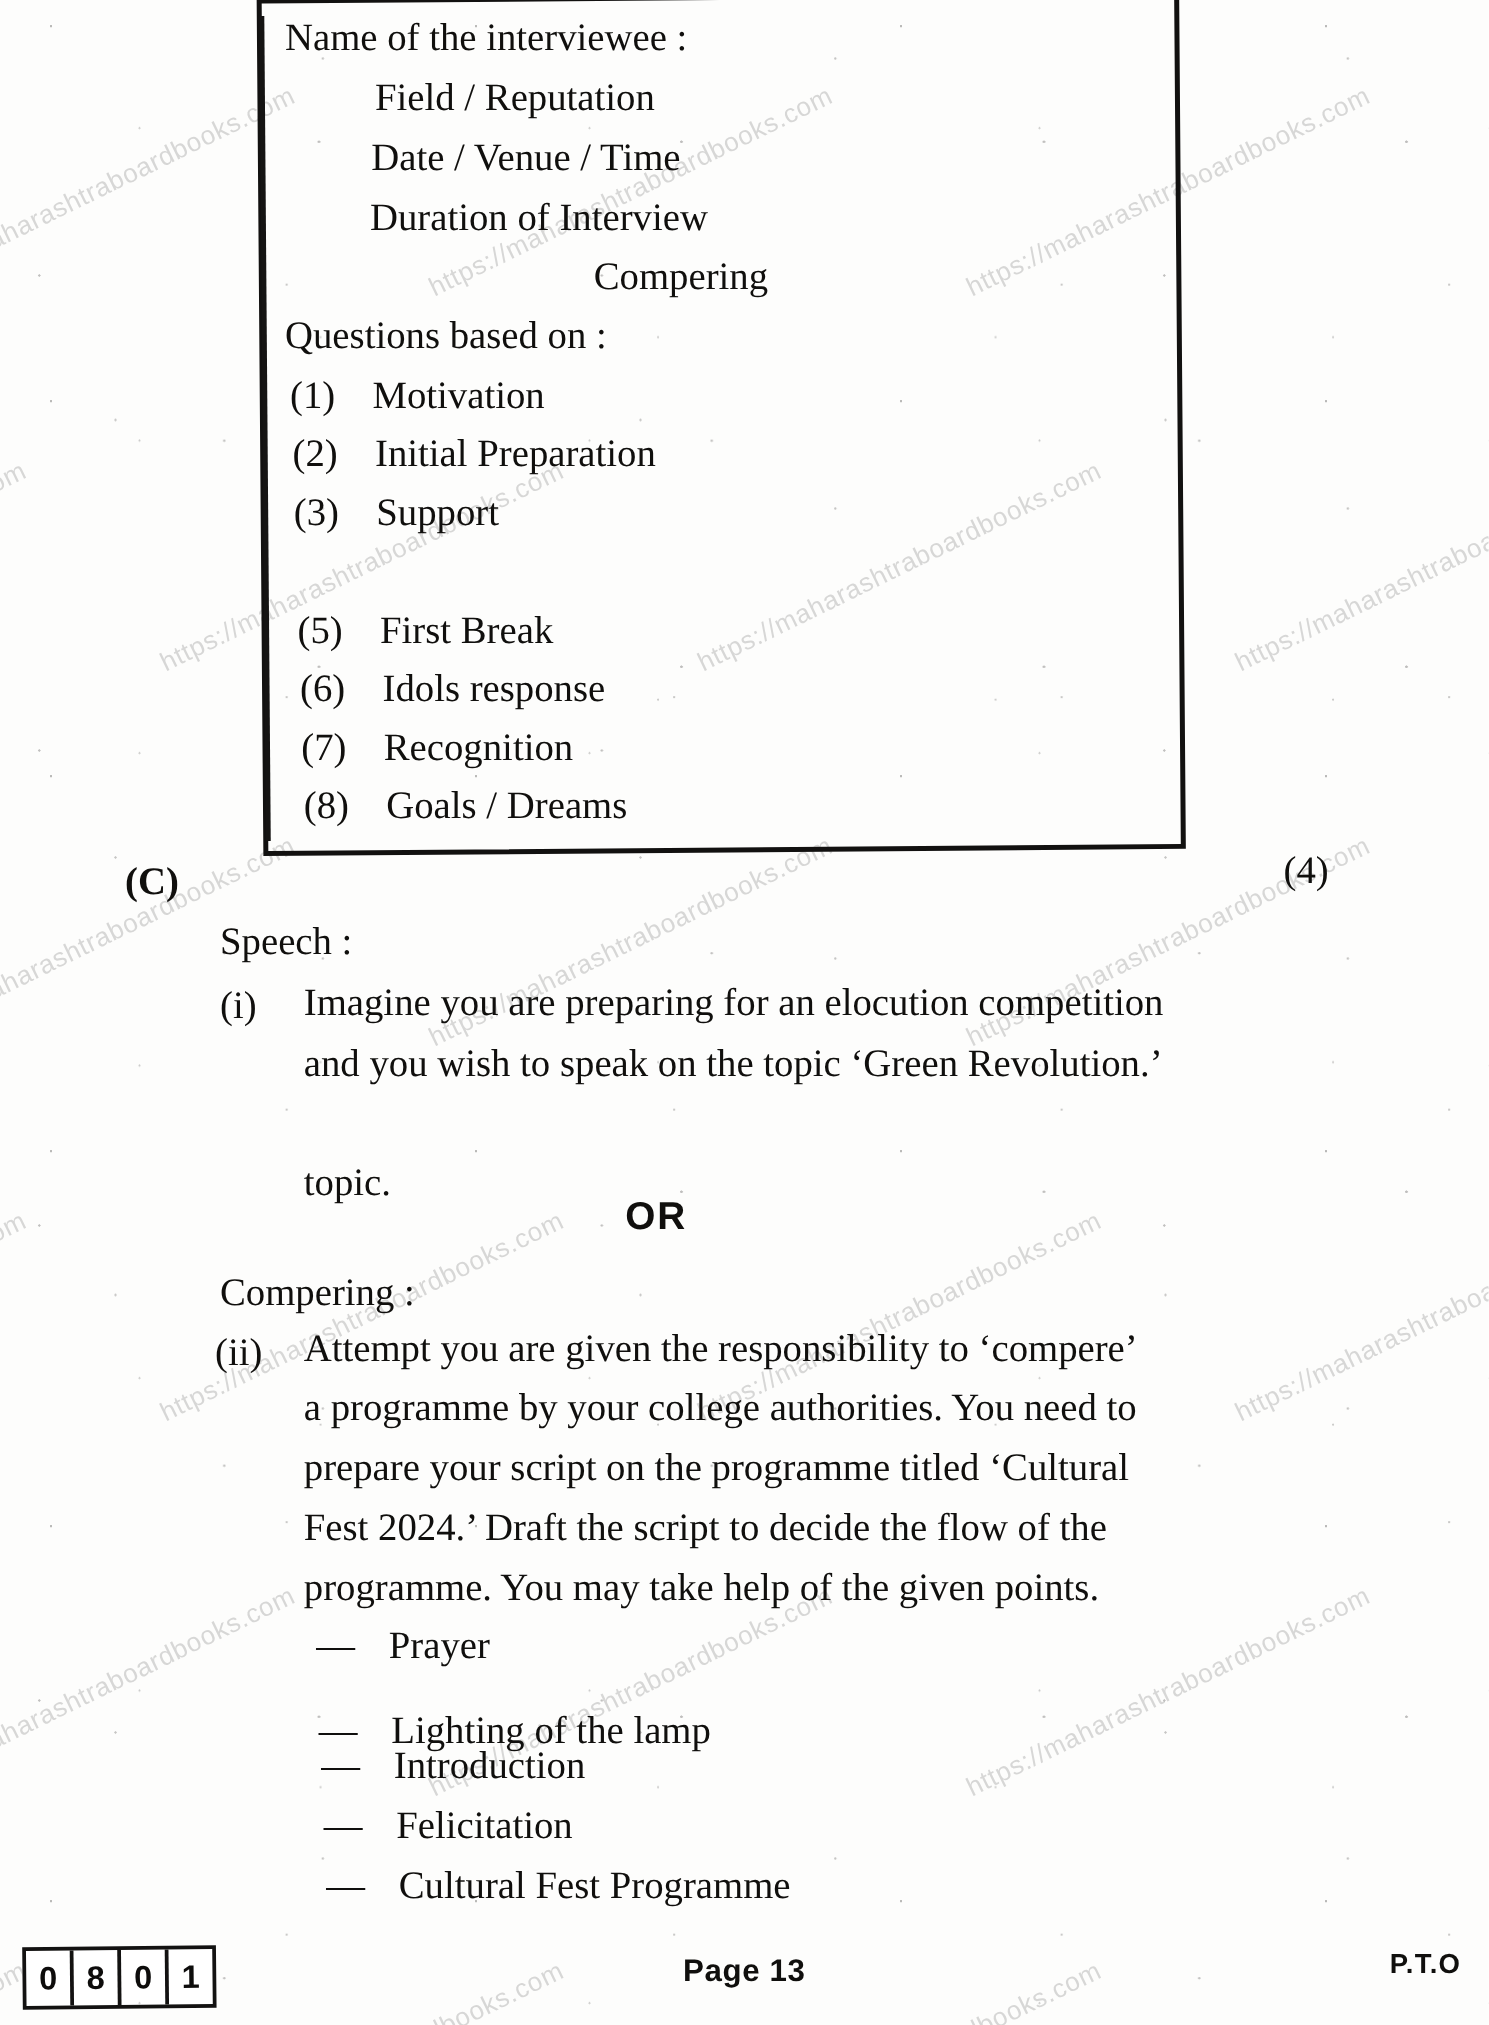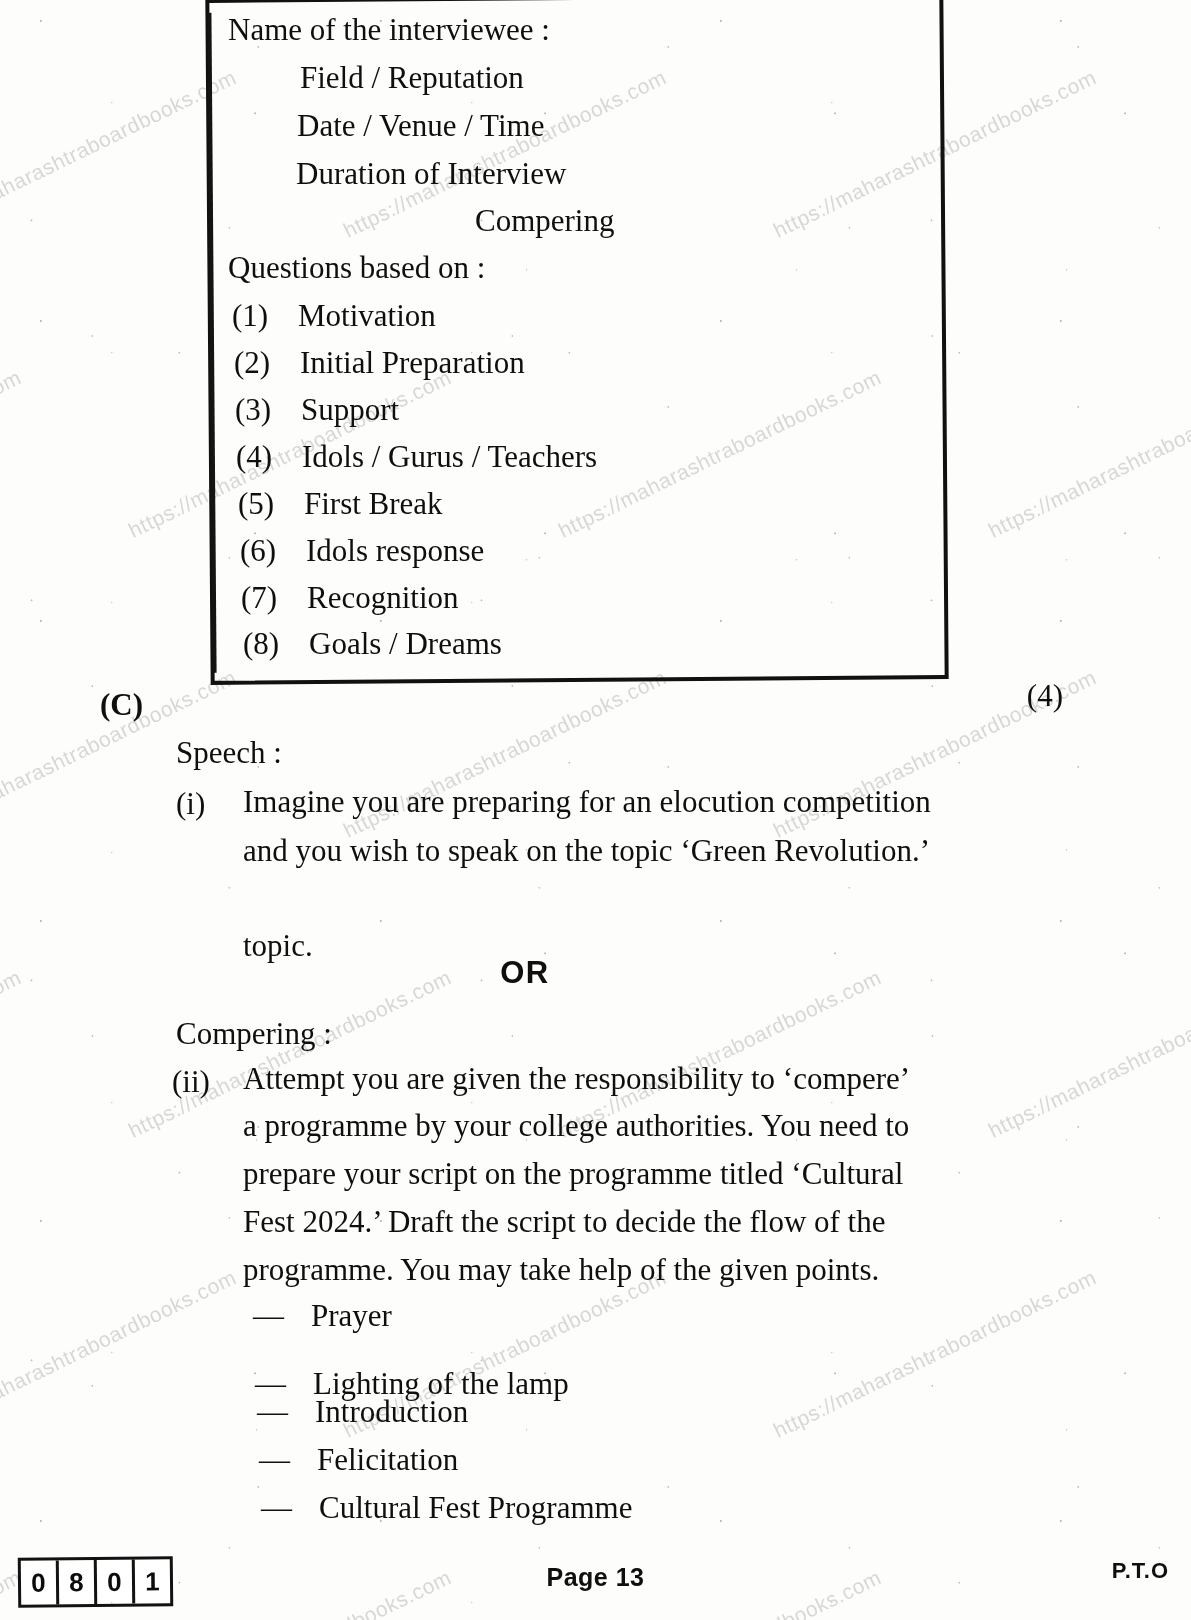--- a/index.html
+++ b/index.html
@@ -207,23 +207,20 @@
 
   <div class="ln boxtext" style="left:232px; top:300px;">
     <span class="num">(1)</span><span>Motivation</span>
   </div>
   <div class="ln boxtext" style="left:234px; top:347px;">
     <span class="num">(2)</span><span>Initial Preparation</span>
   </div>
   <div class="ln boxtext" style="left:235px; top:394px;">
     <span class="num">(3)</span><span>Support</span>
   </div>
-  <div class="ln boxtext" style="left:236px; top:441px;">
-    <span class="num">(4)</span><span>Idols / Gurus / Teachers</span>
-  </div>
   <div class="ln boxtext" style="left:238px; top:488px;">
     <span class="num">(5)</span><span>First  Break</span>
   </div>
   <div class="ln boxtext" style="left:240px; top:535px;">
     <span class="num">(6)</span><span>Idols response</span>
   </div>
   <div class="ln boxtext" style="left:241px; top:582px;">
     <span class="num">(7)</span><span>Recognition</span>
   </div>
   <div class="ln boxtext" style="left:243px; top:628px;">

